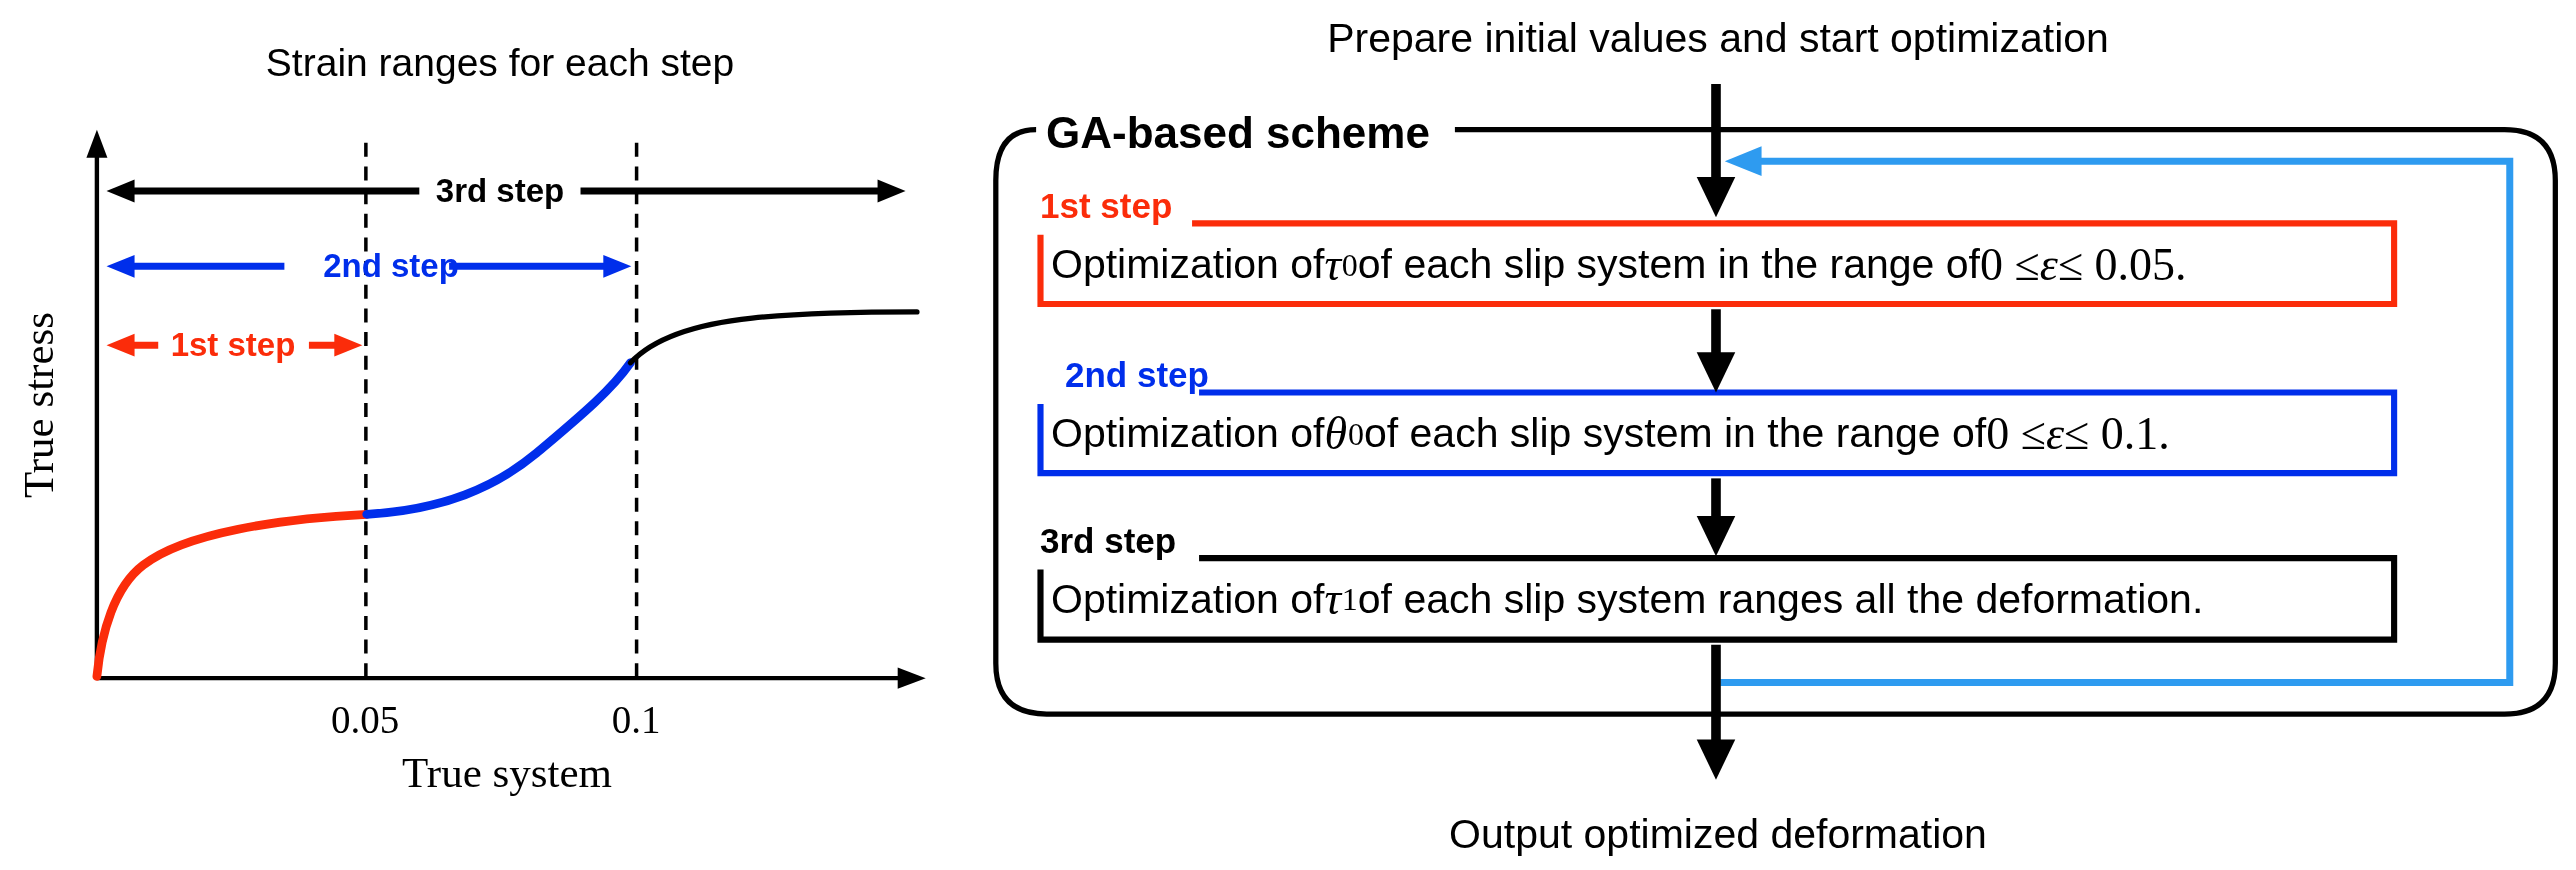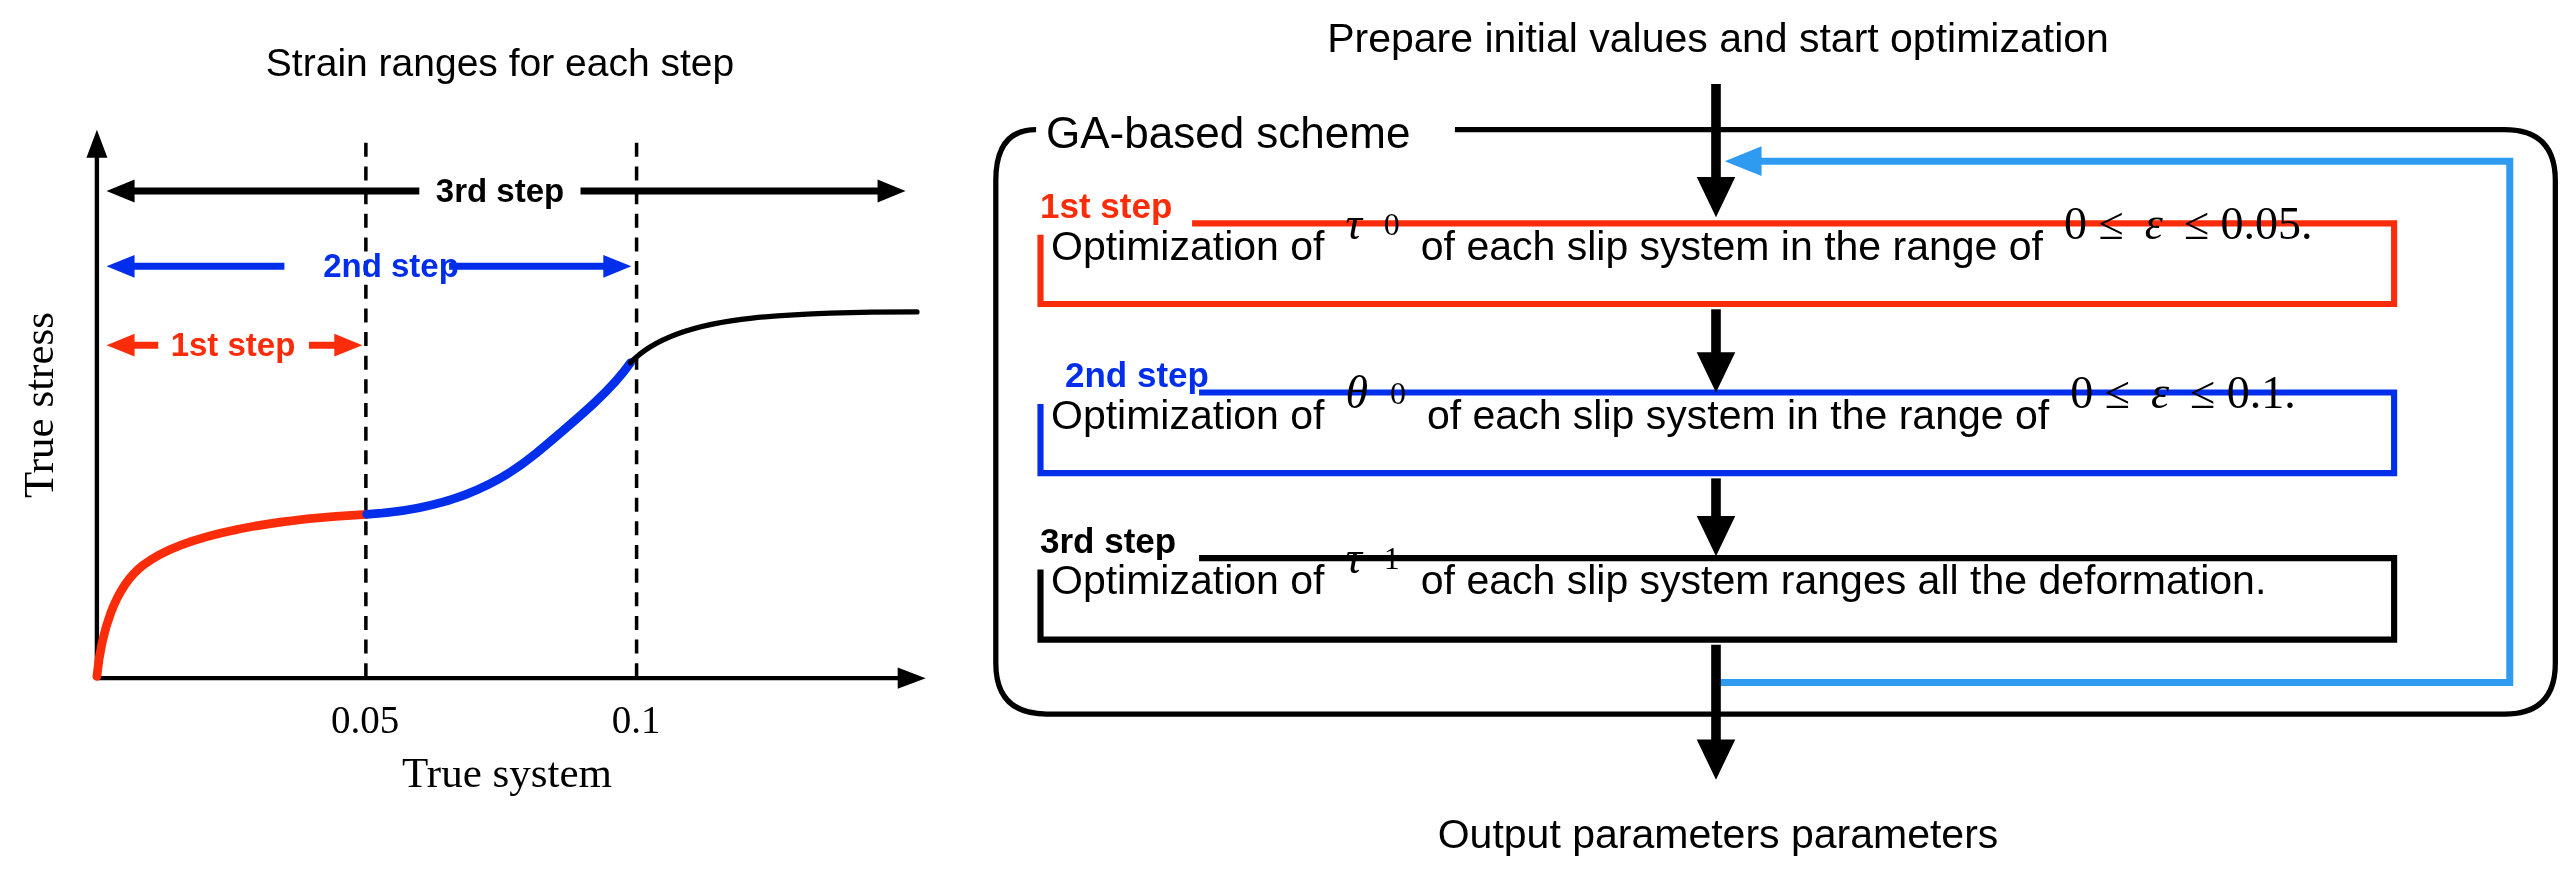--- a/index.html
+++ b/index.html
@@ -16,23 +16,23 @@
   .ctrxy{transform:translate(-50%,-50%);}
   .rot{transform:translate(-50%,-50%) rotate(-90deg);}
   .serif{font-family:"Liberation Serif",serif;}
   .c-red{color:var(--red);}
   .c-blue{color:var(--blue);margin-left:25px;}
   .plot-title{font-size:39px;}
   .plot-step{font-size:33px;font-weight:bold;}
   .axis-label{font-size:43px;}
   .tick{font-size:39px;}
   .flow-label{font-size:41px;}
-  .ga-label{font-size:44px;font-weight:normal;}
+  .ga-label{font-size:44px;font-weight:bold;}
   .step-lab{font-size:35px;font-weight:bold;}
-  .box-text{font-size:41px;display:flex;white-space:nowrap;gap:21px;}
+  .box-text{font-size:41px;display:flex;align-items:center;white-space:nowrap;}
   .mi{font-family:"Liberation Serif",serif;font-style:italic;font-size:46px;line-height:0;}
   .msub{font-family:"Liberation Serif",serif;font-size:32px;vertical-align:-12.3px;line-height:0;margin-left:0.9px;}
   .math{font-family:"Liberation Serif",serif;font-size:46px;line-height:0;}
   
   .sk{fill:none;}
   .sk-black{stroke:var(--black);}
   .sk-red{stroke:var(--red);}
   .sk-blue{stroke:var(--blue);}
   .sk-loop{stroke:var(--loop);}
   .f-black{fill:var(--black);stroke:none;}
@@ -142,14 +142,14 @@
   </div>
 
 <div class="abs step-lab" style="left:1040px;top:522px">3rd step</div>
 <div class="abs box-text" style="left:1051px;top:558px;height:82px">
     <span>Optimization of </span>
     <span class="mi">τ</span>
     <span class="msub">1</span>
     <span> of each slip system ranges all the deformation.</span>
   </div>
 
-<div class="abs ctr flow-label" style="left:1718px;top:812px">Output parameters parameters</div>
+<div class="abs ctr flow-label" style="left:1718px;top:812px">Output optimized deformation</div>
 
 
 </body></html>

